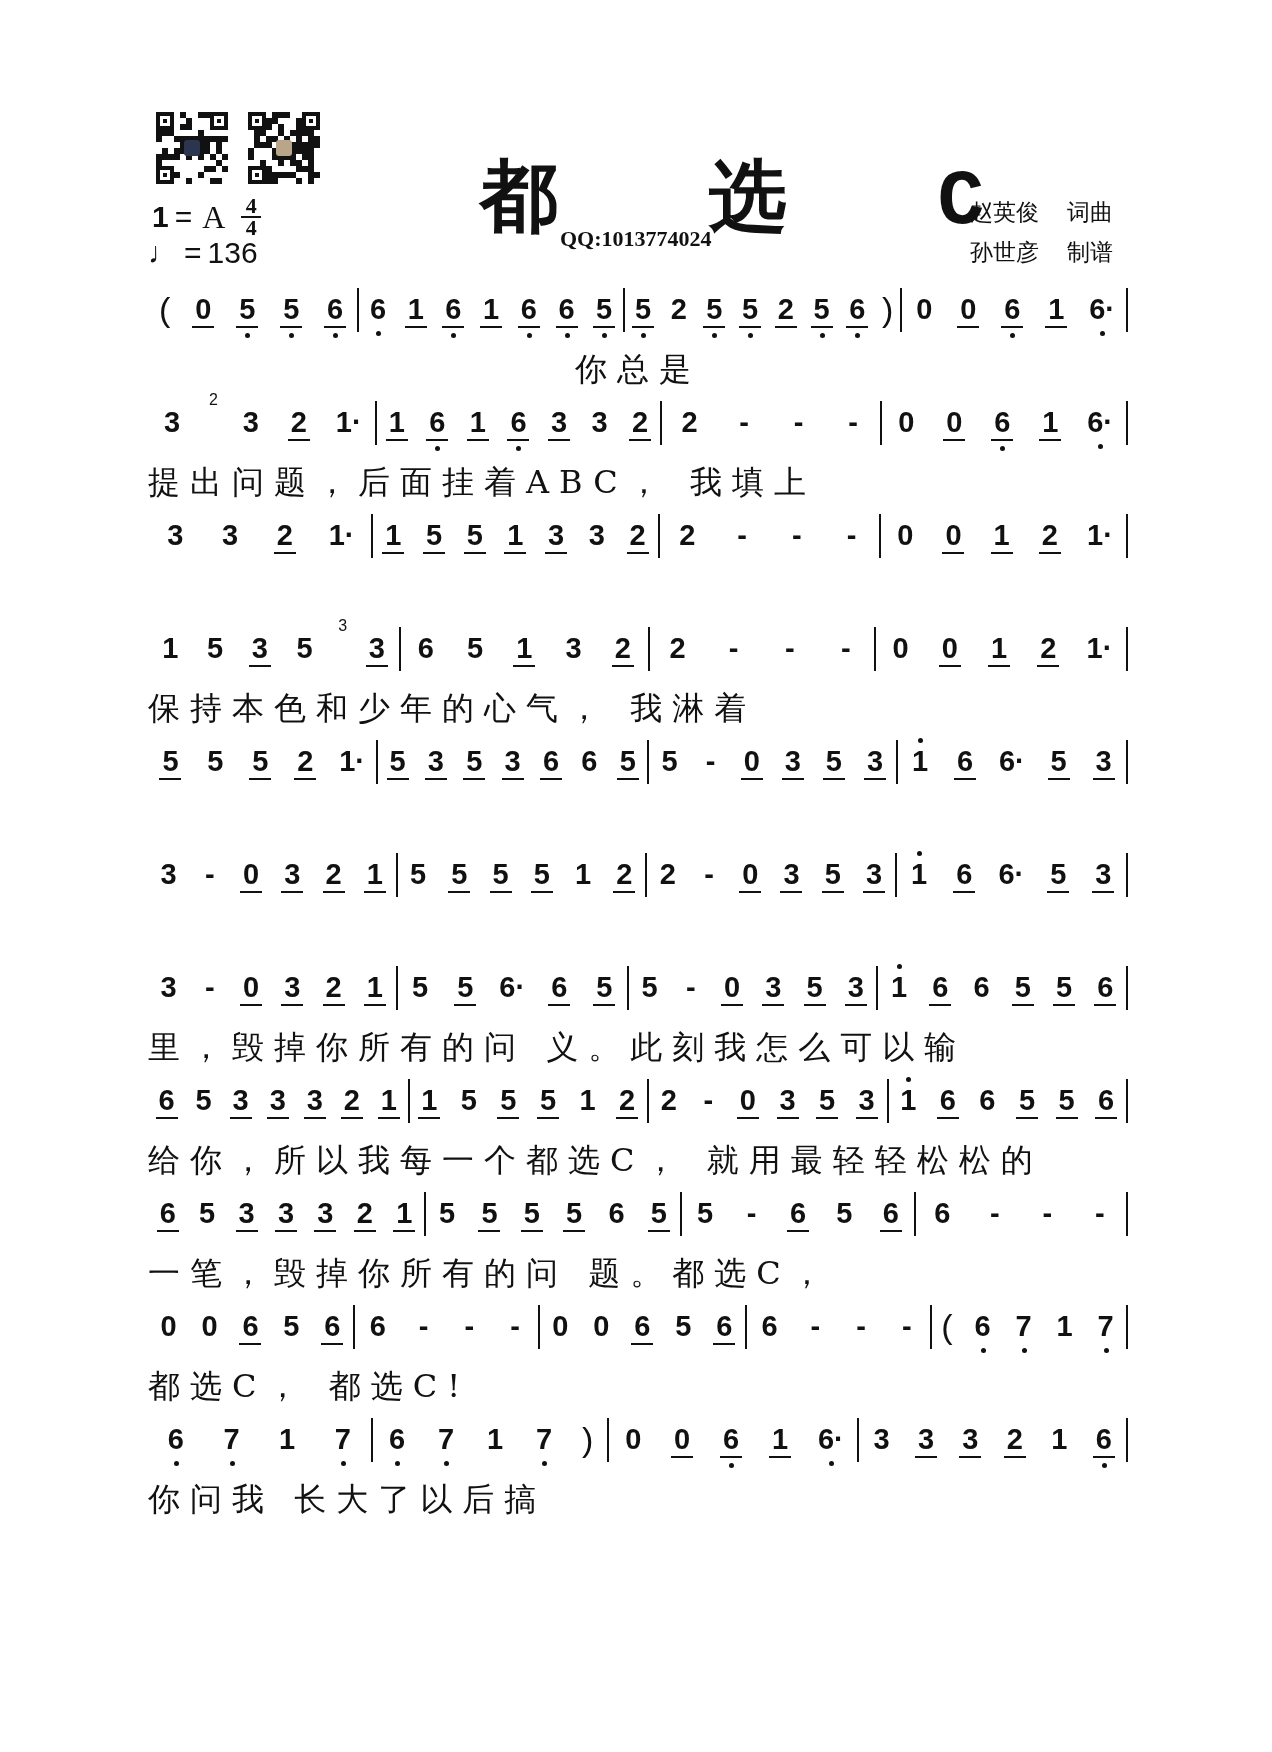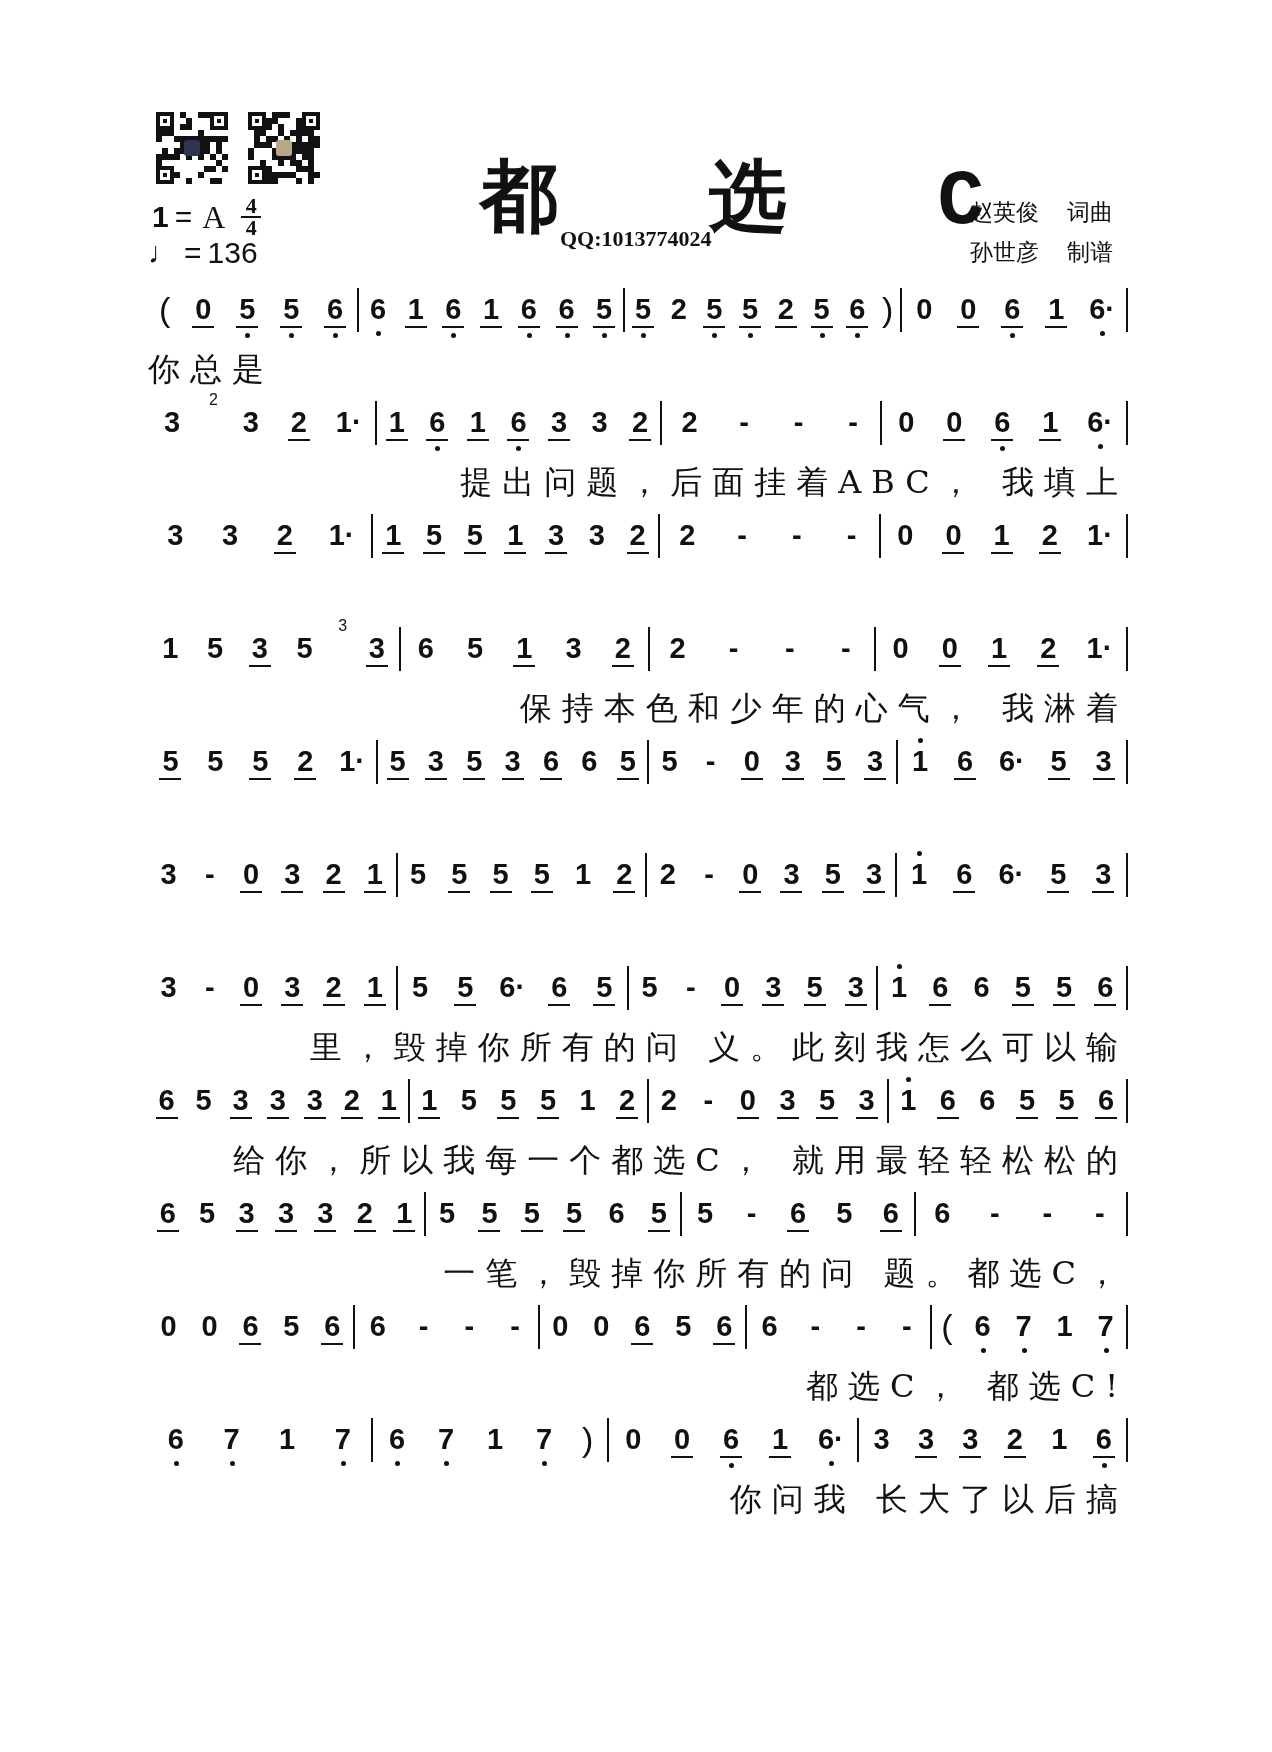--- a/index.html
+++ b/index.html
@@ -23,21 +23,21 @@
   .title{position:absolute;left:480px;top:145px;font-family:Liberation Mono, monospace;
          font-weight:bold;font-size:78px;letter-spacing:52px;white-space:nowrap;}
   .qq{position:absolute;left:560px;top:226px;font-family:"Liberation Serif",serif;font-weight:bold;font-size:22px;}
   .credits{position:absolute;left:970px;top:192px;font-family:"DejaVu Serif","Liberation Serif",serif;font-size:23px;line-height:40px;}
   .credits div span.role{margin-left:28px;}
 
   .score{position:absolute;left:148px;top:292px;width:980px;}
   .row{position:relative;height:113px;}
   .line{position:absolute;left:0;right:0;top:0;height:50px;display:flex;align-items:flex-start;}
   .lyrics{position:absolute;left:0;right:0;top:56px;height:40px;font-family:"DejaVu Serif","Liberation Serif",serif;font-size:32px;
-          letter-spacing:10px;white-space:nowrap;text-align:right;}
+          letter-spacing:10px;white-space:nowrap;}
   .measure{display:flex;align-items:flex-start;flex:1 1 auto;justify-content:space-around;height:50px;position:relative;}
   .bl{width:2px;height:44px;background:#111;flex:0 0 2px;margin-top:-4px;}
   .n{position:relative;display:inline-block;font-weight:bold;font-size:29px;line-height:34px;min-width:22px;text-align:center;}
   .n.ul{border-bottom:2px solid #111;}
   .n.lo::after{content:"";position:absolute;left:50%;bottom:-10px;width:5px;height:5px;margin-left:-2px;background:#111;border-radius:50%;}
   .n.ul.lo::after{bottom:-12px;}
   .n.hi::before{content:"";position:absolute;left:50%;top:-6px;width:5px;height:5px;margin-left:-2px;background:#111;border-radius:50%;}
   .n.dash{font-weight:bold;}
   .paren{font-size:34px;line-height:34px;font-weight:normal;}
   .grace{font-size:16px;position:relative;top:-14px;margin-right:-4px;}
@@ -408,21 +408,21 @@
         <div class="bl"></div>
         <div class="measure">
           <span class="n">0</span>
           <span class="n ul">0</span>
           <span class="n ul lo">6</span>
           <span class="n ul">1</span>
           <span class="n lo">6·</span>
         </div>
         <div class="bl"></div>
       </div>
-      <div class="lyrics" style="text-align: left;">你总是</div>
+      <div class="lyrics" style="text-align: center;">你总是</div>
     </div>
     <div class="row">
       <div class="line">
         <div class="measure">
           <span class="n">3</span>
           <span class="grace">2</span>
           <span class="n">3</span>
           <span class="n ul">2</span>
           <span class="n">1·</span>
         </div>

